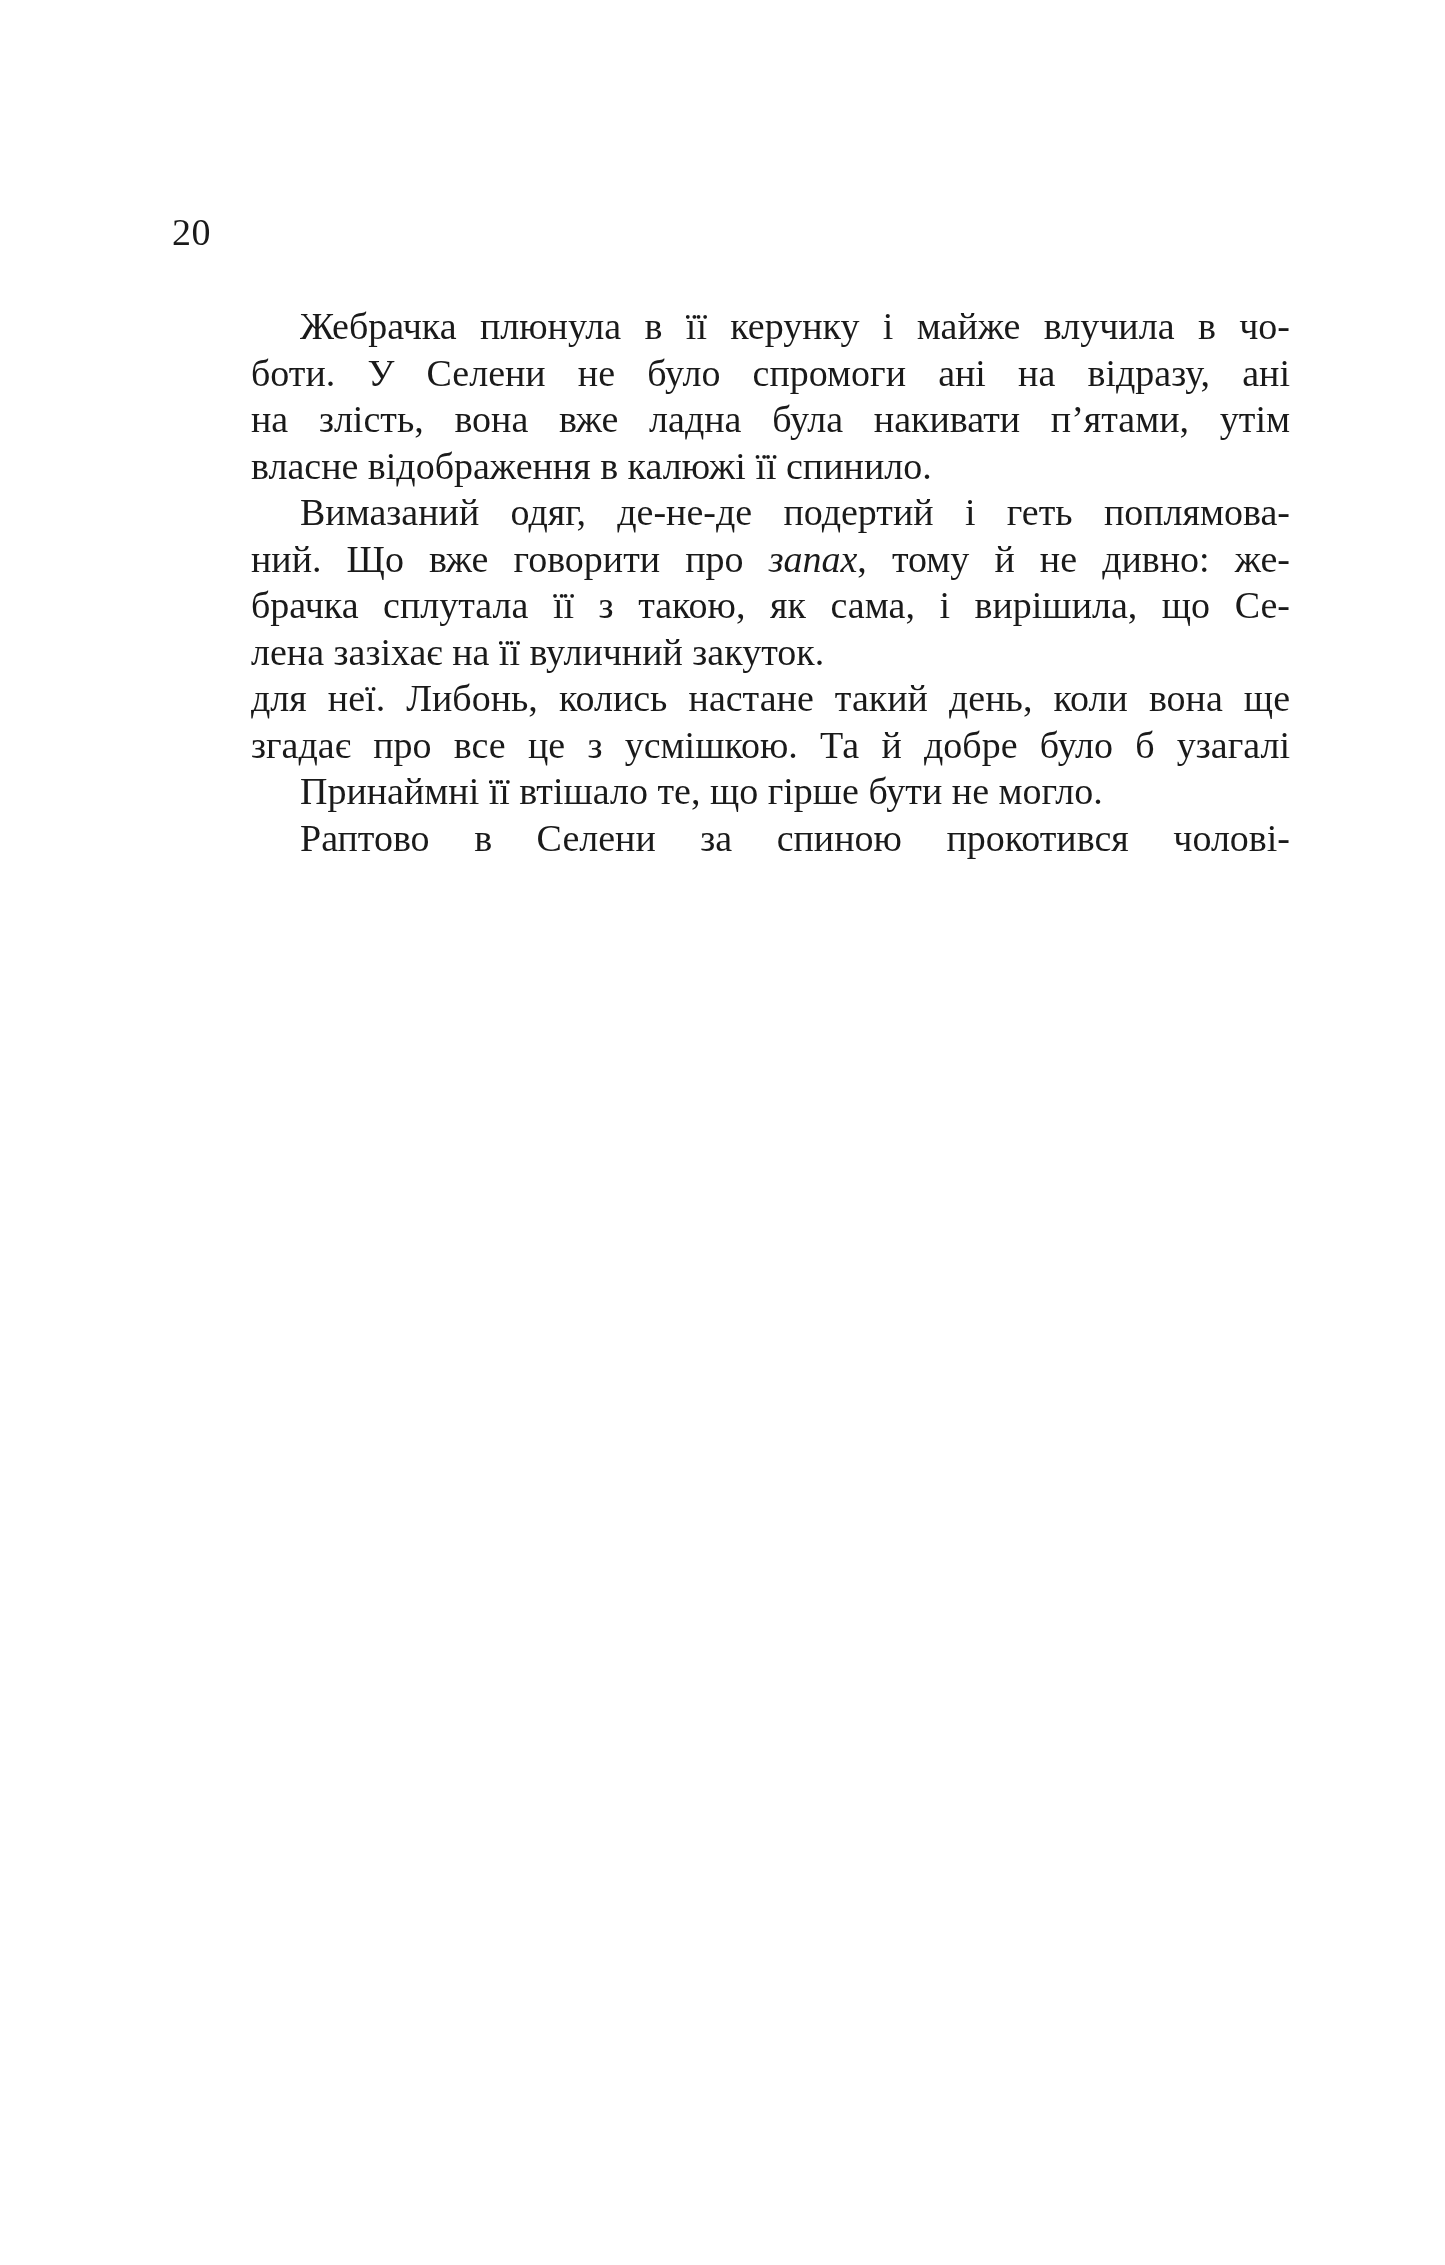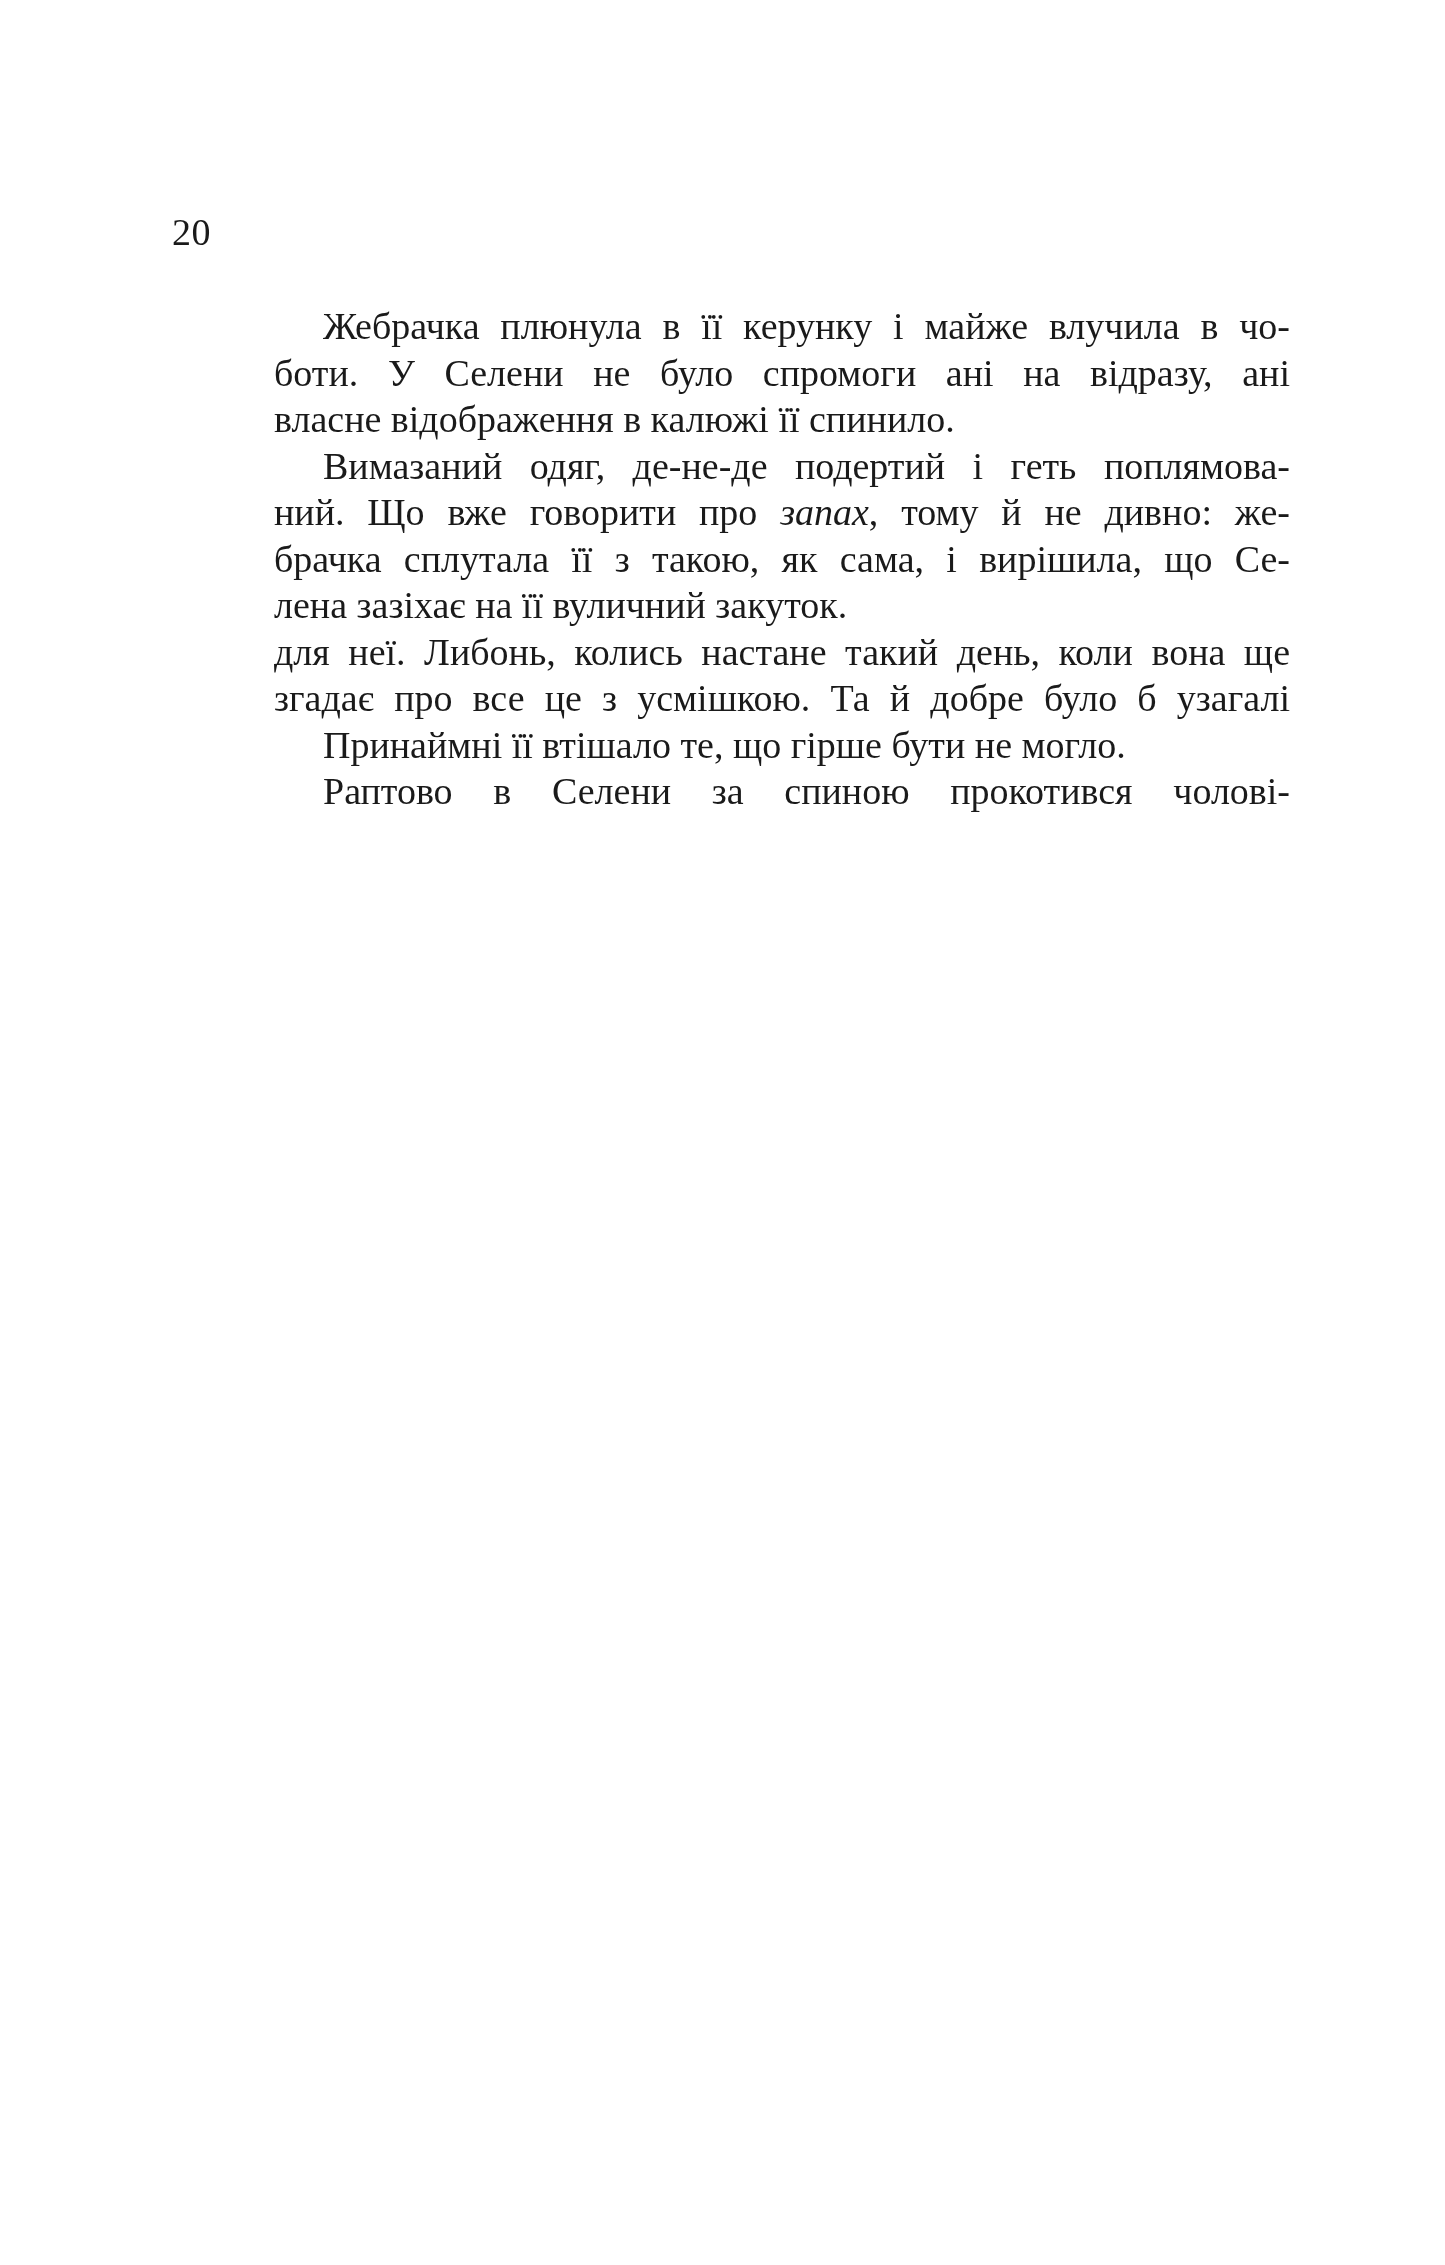--- a/index.html
+++ b/index.html
@@ -35,21 +35,20 @@
     line-height: 46.5px;
     color: #1a1a1a;
   }
   .paragraph {
     margin: 0;
     padding: 0;
   }
   .line {
     white-space: normal;
     text-align: left;
-    margin-left: 23px;
   }
   .line.justify {
     text-align: justify;
     text-align-last: justify;
     text-justify: inter-word;
   }
   .line.indent {
     padding-left: 49px;
   }
   .seg.italic {
@@ -58,20 +57,21 @@
 </style>
 </head>
 <body>
 
 <div class="book-page">
   <div class="folio">20</div>
   <div class="text-block">
       <div class="paragraph">
         <div class="line justify indent"><span class="seg">Жебрачка плюнула в її керунку і майже влучила в чо-</span></div>
         <div class="line justify"><span class="seg">боти. У Селени не було спромоги ані на відразу, ані</span></div>
+        <div class="line justify"><span class="seg">на злість, вона вже ладна була накивати п’ятами, утім</span></div>
         <div class="line"><span class="seg">власне відображення в калюжі її спинило.</span></div>
       </div>
       <div class="paragraph">
         <div class="line justify indent"><span class="seg">Вимазаний одяг, де-не-де подертий і геть поплямова-</span></div>
         <div class="line justify"><span class="seg">ний. Що вже говорити про </span><span class="seg italic">запах</span><span class="seg">, тому й не дивно: же-</span></div>
         <div class="line justify"><span class="seg">брачка сплутала її з такою, як сама, і вирішила, що Се-</span></div>
         <div class="line"><span class="seg">лена зазіхає на її вуличний закуток.</span></div>
       </div>
       <div class="paragraph">
         <div class="line justify"><span class="seg">для неї. Либонь, колись настане такий день, коли вона ще</span></div>

